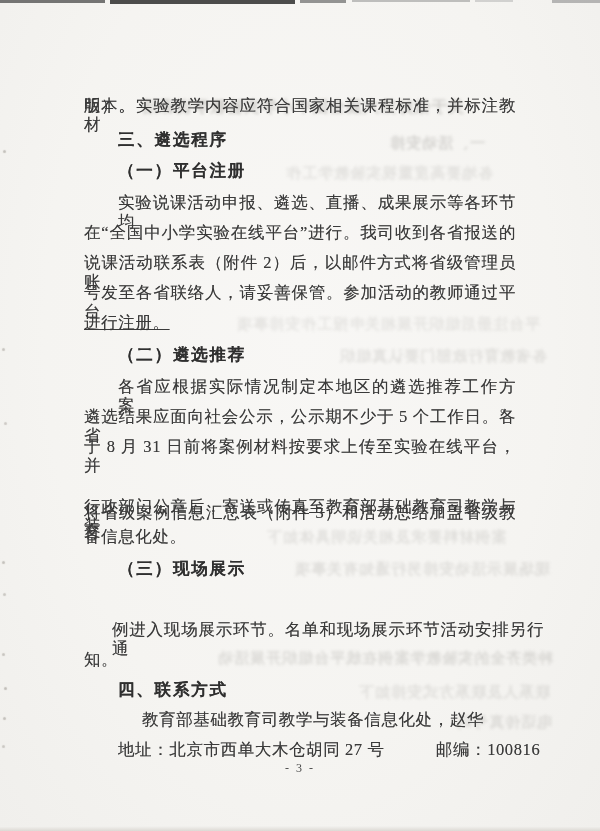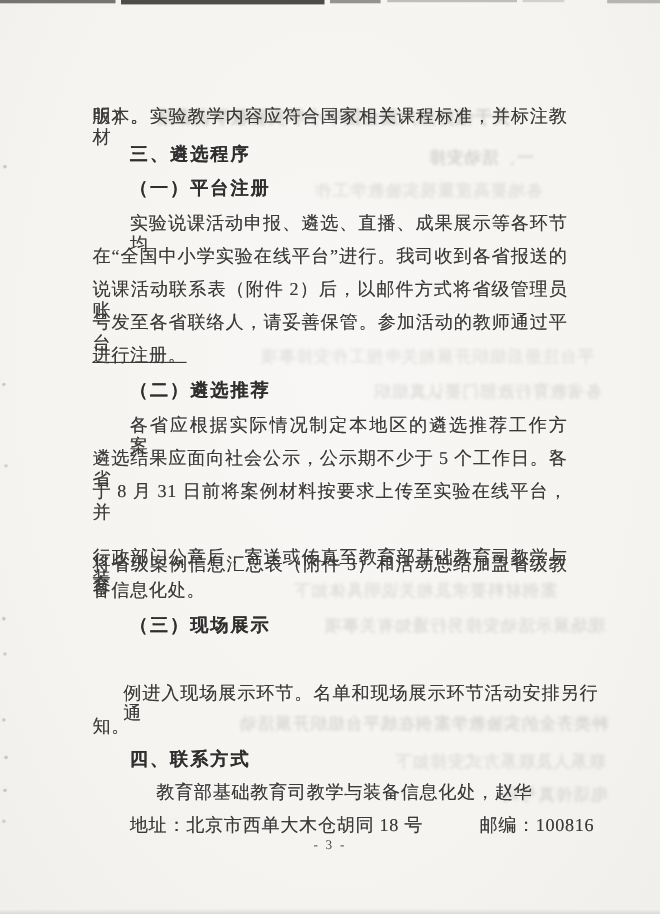--- a/index.html
+++ b/index.html
@@ -120,18 +120,18 @@
   <div class="line" style="left:84px;top:527px;">备信息化处。</div>
 
   <div class="line heading" style="left:118px;top:559px;">（三）现场展示</div>
 
   <div class="line just" style="left:84px;top:620px;width:432px;margin-left:28px;">例进入现场展示环节。名单和现场展示环节活动安排另行通</div>
   <div class="line" style="left:84px;top:650px;">知。</div>
 
   <div class="line heading" style="left:118px;top:680px;">四、联系方式</div>
 
   <div class="line" style="left:118px;top:710px;margin-left:24px;">教育部基础教育司教学与装备信息化处，赵华</div>
-  <div class="line" style="left:118px;top:740px;">地址：北京市西单大木仓胡同 18 号　　　邮编：100816</div>
+  <div class="line" style="left:118px;top:740px;">地址：北京市西单大木仓胡同 27 号　　　邮编：100816</div>
 
   <div class="pagenum">- 3 -</div>
 
   <div class="bottom-edge"></div>
 </div>
 
 </body></html>

